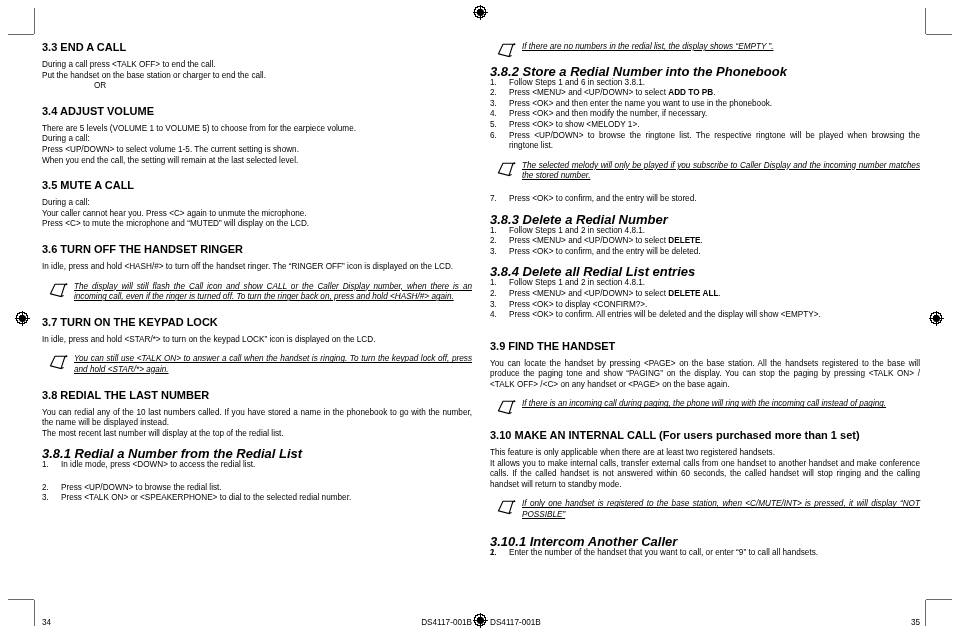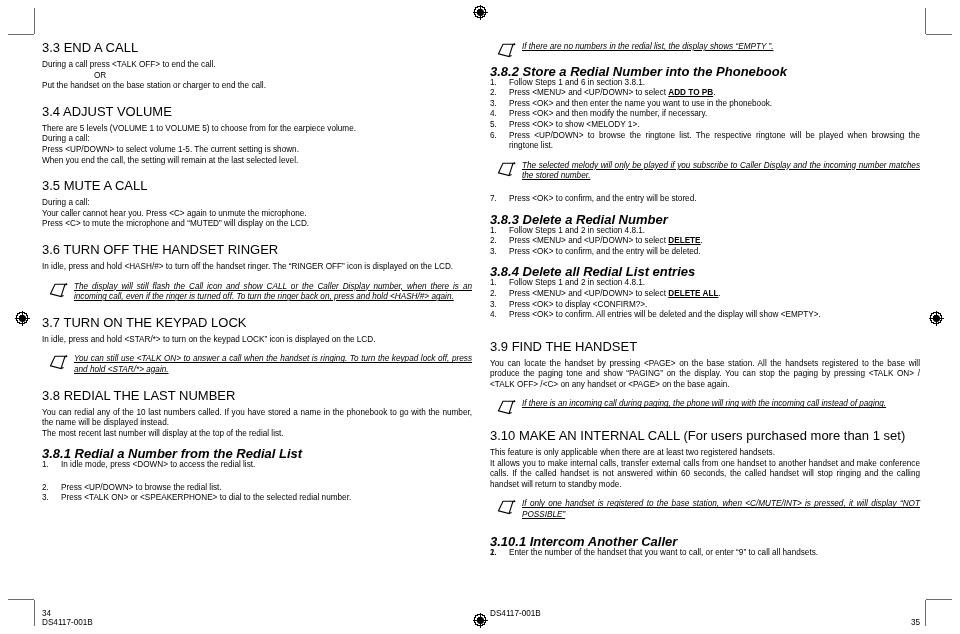--- a/index.html
+++ b/index.html
@@ -54,22 +54,22 @@
   }
   .page-left  { left: 42px; }
   .page-right { left: 490px; }
 
   .col-body {
     font-size: 8.2px;
     line-height: 10.6px;
   }
 
   h2.sec {
-    font-size: 13px;
-    font-weight: normal;
+    font-size: 11px;
+    font-weight: bold;
     margin: 0 0 7px 0;
     line-height: 11px;
   }
   h3.subsec {
     font-size: 13px;
     font-weight: bold;
     margin: 0 0 1px 0;
     line-height: 11px;
     font-style: italic;
   }
@@ -94,21 +94,21 @@
     margin: 0;
     text-align: justify;
   }
   ol.steps li .num {
     position: absolute;
     left: 0;
     top: 0;
     width: 14px;
     text-align: left;
   }
-  b { font-weight: bold; text-decoration: underline; }
+  b { font-weight: bold; }
 
   
   .note {
     position: relative;
     padding-left: 26px;
     font-style: italic;
     text-align: justify;
     margin: 9px 0 0 6px;
     text-decoration: underline;
   }
@@ -124,21 +124,20 @@
 
   
   .footer {
     position: absolute;
     bottom: 0;
     left: 0;
     width: 100%;
     font-size: 8.2px;
     display: flex;
     justify-content: space-between;
-    flex-direction: column;
   }
   .footer .pgnum-right { text-align: right; }
   .spacer-sm { height: 6px; }
   .spacer-md { height: 12px; }
 </style>
 </head>
 <body>
 
 <div class="crop-mark" style="left:8px; top:8px;">
   <div class="h" style="left:0; top:26px;"></div>
@@ -169,22 +168,22 @@
 <div class="reg-mark" style="left:928px; top:310px;">
     <span class="hole"></span>
   </div>
 
 <div class="page page-left">
   <div class="col-body">
 
     <div class="block">
       <h2 class="sec">3.3 END A CALL</h2>
       <p class="para left">During a call press &lt;TALK OFF&gt; to end the call.</p>
+      <p class="para left">Put the handset on the base station or charger to end the call.</p>
       <p class="para left indent-or">OR</p>
-      <p class="para left">Put the handset on the base station or charger to end the call.</p>
     </div>
 
     <div class="block">
       <h2 class="sec">3.4 ADJUST VOLUME</h2>
       <p class="para left">There are 5 levels (VOLUME 1 to VOLUME 5) to choose from for the earpiece volume.</p>
       <p class="para left">During a call:</p>
       <p class="para left">Press &lt;UP/DOWN&gt; to select volume 1-5. The current setting is shown.</p>
       <p class="para left">When you end the call, the setting will remain at the last selected level.</p>
     </div>
 

